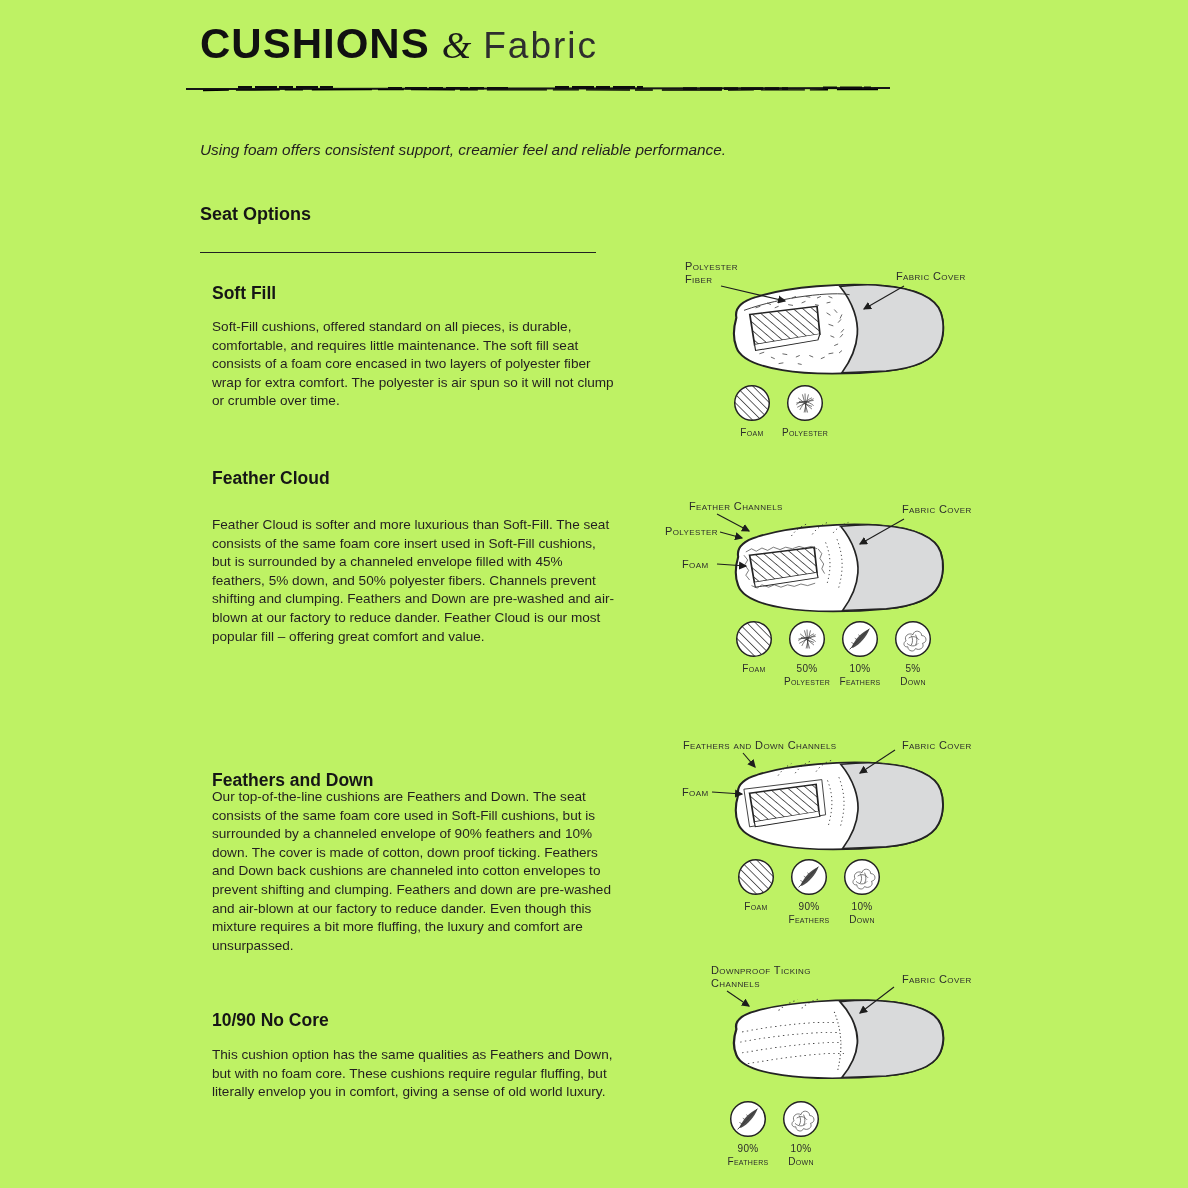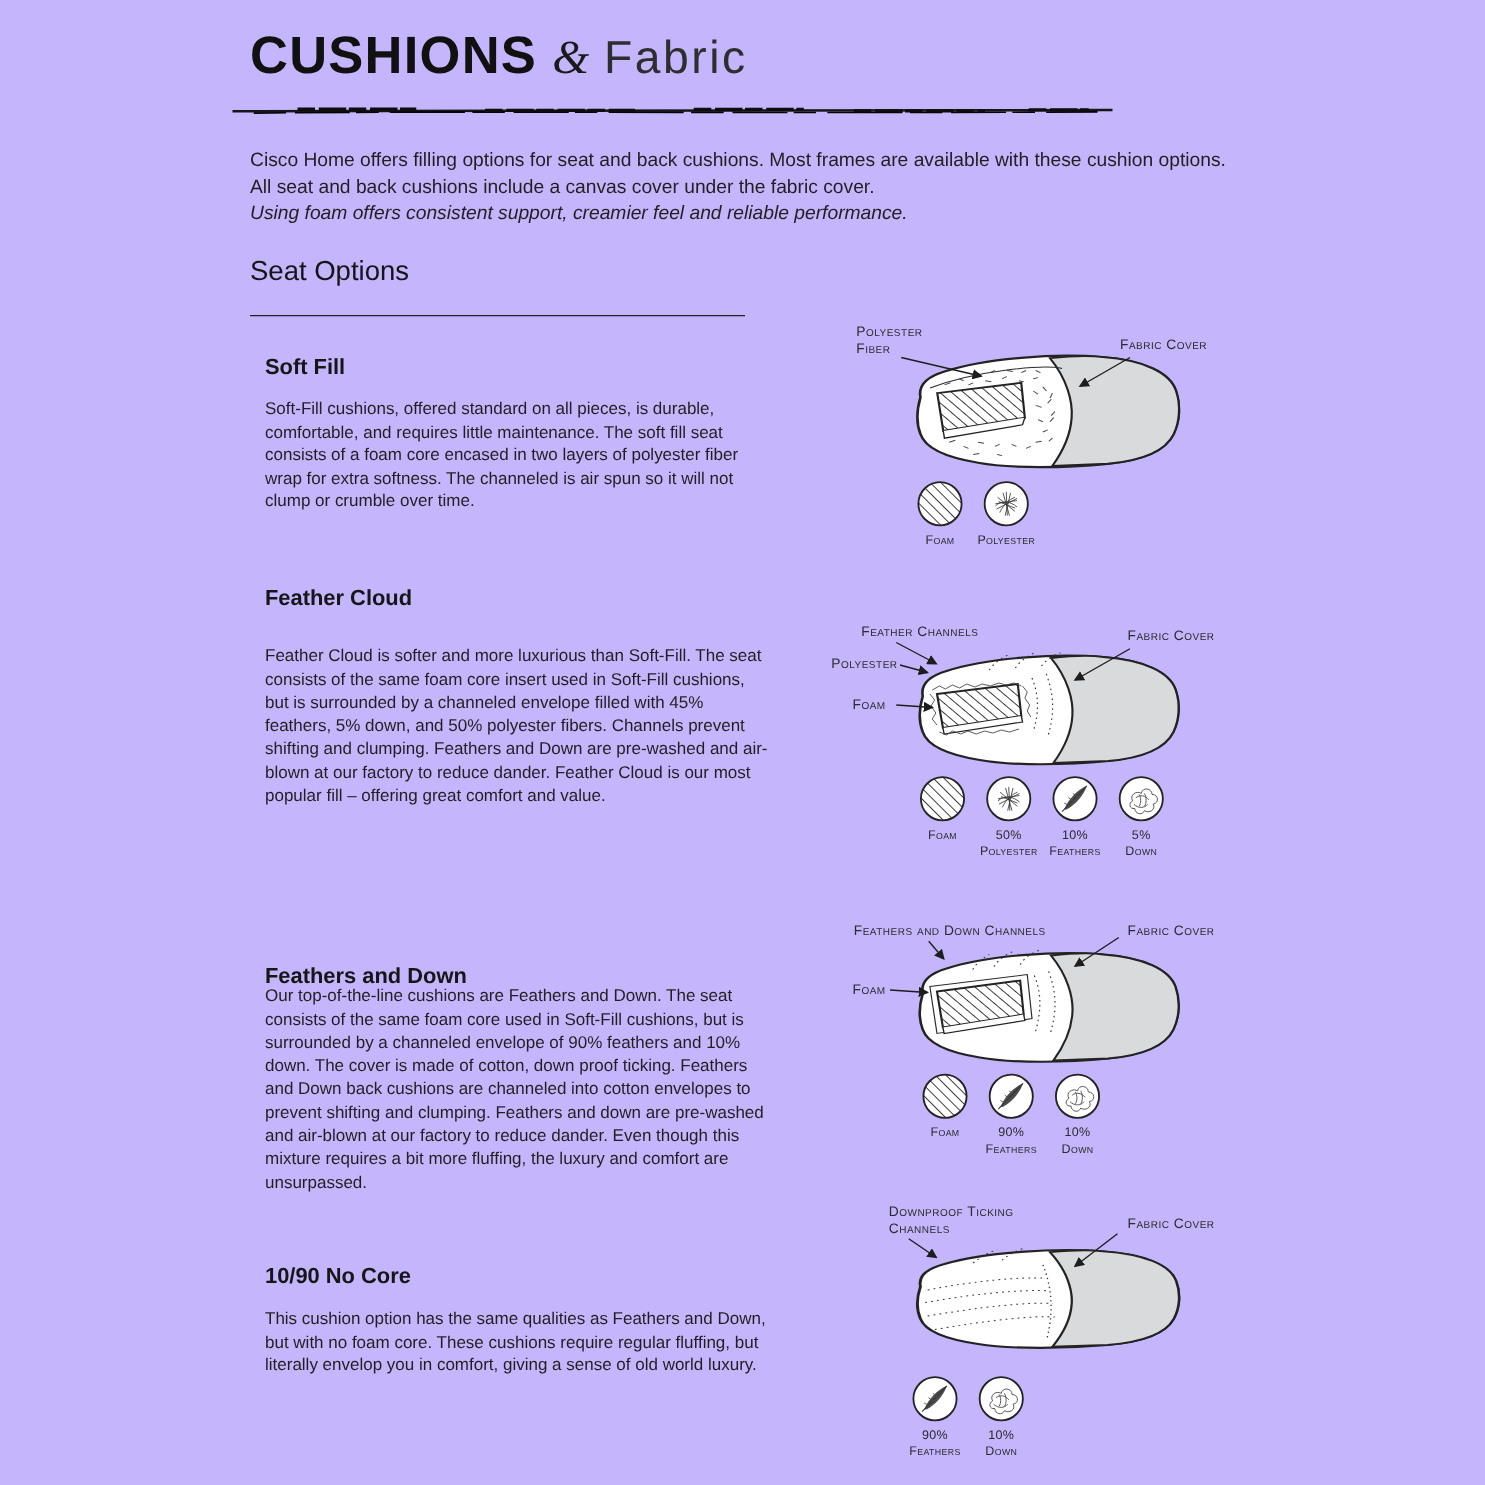--- a/index.html
+++ b/index.html
@@ -1,31 +1,31 @@
 <!DOCTYPE html>
 <html><head>
 <meta charset="utf-8">
 <style>
   html,body{margin:0;padding:0;background:#fff;}
-  .page{position:relative;width:1188px;height:1188px;background:#c4b5fd;overflow:hidden;
+  .page{position:relative;width:1188px;height:1188px;background:#bef264;overflow:hidden;
         font-family:"Liberation Sans","DejaVu Sans",sans-serif;color:#231f20;}
 
   
   .title{position:absolute;left:200px;top:20px;display:flex;align-items:baseline;gap:12px;}
   .title .main{font-size:42px;font-weight:800;letter-spacing:1px;color:#111;}
   .title .amp{font-family:"Liberation Serif","DejaVu Serif",serif;font-style:italic;font-size:38px;color:#1a1a1a;}
   .title .rest{font-size:37px;font-weight:300;letter-spacing:2px;color:#2e2e2e;}
   .scratch-rule{position:absolute;left:183px;top:84px;width:710px;height:10px;}
 
   
   .intro{position:absolute;left:200px;top:118px;width:792px;font-size:15.4px;line-height:21px;}
   .intro .emph{font-weight:400;font-style:italic;}
 
   
-  .seat-heading{position:absolute;left:200px;top:204px;font-size:22px;font-weight:400;color:#151515;}
+  .seat-heading{position:absolute;left:200px;top:204px;font-size:18px;font-weight:700;color:#151515;}
   .seat-rule{position:absolute;left:200px;top:252px;width:396px;border-top:1.6px solid #222;}
 
   .section-h{position:absolute;left:212px;font-size:17.5px;font-weight:800;color:#161616;}
   .section-b{position:absolute;left:212px;width:404px;font-size:13.6px;line-height:18.6px;color:#231f20;}
   #h0{top:283px;} #b0{top:318px;}
   #h1{top:468px;} #b1{top:516px;}
   #h2{top:730px;margin-top:40px;} #b2{top:788px;}
   #h3{top:1010px;} #b3{top:1046px;}
 
   
@@ -117,29 +117,29 @@
     <span class="amp">&amp;</span>
     <span class="rest">Fabric</span>
   </div>
   <svg class="scratch-rule" viewBox="0 0 710 10">
     <path d="M3,5 C120,3 300,6 707,4" stroke="#161616" stroke-width="2" fill="none"></path>
     <path d="M20,6.5 C180,4.5 420,7 695,5.5" stroke="#000" stroke-width="1.3" fill="none" stroke-dasharray="26 7 44 5 18 9 60 6"></path>
     <path d="M55,3.2 h95 M205,4.2 h120 M372,3.4 h88 M500,4.6 h105 M640,3.8 h48" stroke="#0d0d0d" stroke-width="2.6" stroke-dasharray="14 3 22 2" fill="none"></path>
   </svg>
 
   <div class="intro">
-    <span>Cisco Home offers filling options for seat and back cushions. Most frames are available with these cushion options. All seat and back cushions include a canvas cover under the fabric cover.</span><br>
+    <br>
     <span class="emph">Using foam offers consistent support, creamier feel and reliable performance.</span>
   </div>
 
   <div class="seat-heading">Seat Options</div>
   <div class="seat-rule"></div>
 
   <div class="section-h" id="h0">Soft Fill</div>
-  <div class="section-b" id="b0">Soft-Fill cushions, offered standard on all pieces, is durable, comfortable, and requires little maintenance. The soft fill seat consists of a foam core encased in two layers of polyester fiber wrap for extra softness. The channeled is air spun so it will not clump or crumble over time.</div>
+  <div class="section-b" id="b0">Soft-Fill cushions, offered standard on all pieces, is durable, comfortable, and requires little maintenance. The soft fill seat consists of a foam core encased in two layers of polyester fiber wrap for extra comfort. The polyester is air spun so it will not clump or crumble over time.</div>
 
   <div class="section-h" id="h1">Feather Cloud</div>
   <div class="section-b" id="b1">Feather Cloud is softer and more luxurious than Soft-Fill. The seat consists of the same foam core insert used in Soft-Fill cushions, but is surrounded by a channeled envelope filled with 45% feathers, 5% down, and 50% polyester fibers. Channels prevent shifting and clumping. Feathers and Down are pre-washed and air-blown at our factory to reduce dander. Feather Cloud is our most popular fill – offering great comfort and value.</div>
 
   <div class="section-h" id="h2">Feathers and Down</div>
   <div class="section-b" id="b2">Our top-of-the-line cushions are Feathers and Down. The seat consists of the same foam core used in Soft-Fill cushions, but is surrounded by a channeled envelope of 90% feathers and 10% down. The cover is made of cotton, down proof ticking. Feathers and Down back cushions are channeled into cotton envelopes to prevent shifting and clumping. Feathers and down are pre-washed and air-blown at our factory to reduce dander. Even though this mixture requires a bit more fluffing, the luxury and comfort are unsurpassed.</div>
 
   <div class="section-h" id="h3">10/90 No Core</div>
   <div class="section-b" id="b3">This cushion option has the same qualities as Feathers and Down, but with no foam core. These cushions require regular fluffing, but literally envelop you in comfort, giving a sense of old world luxury.</div>
 

